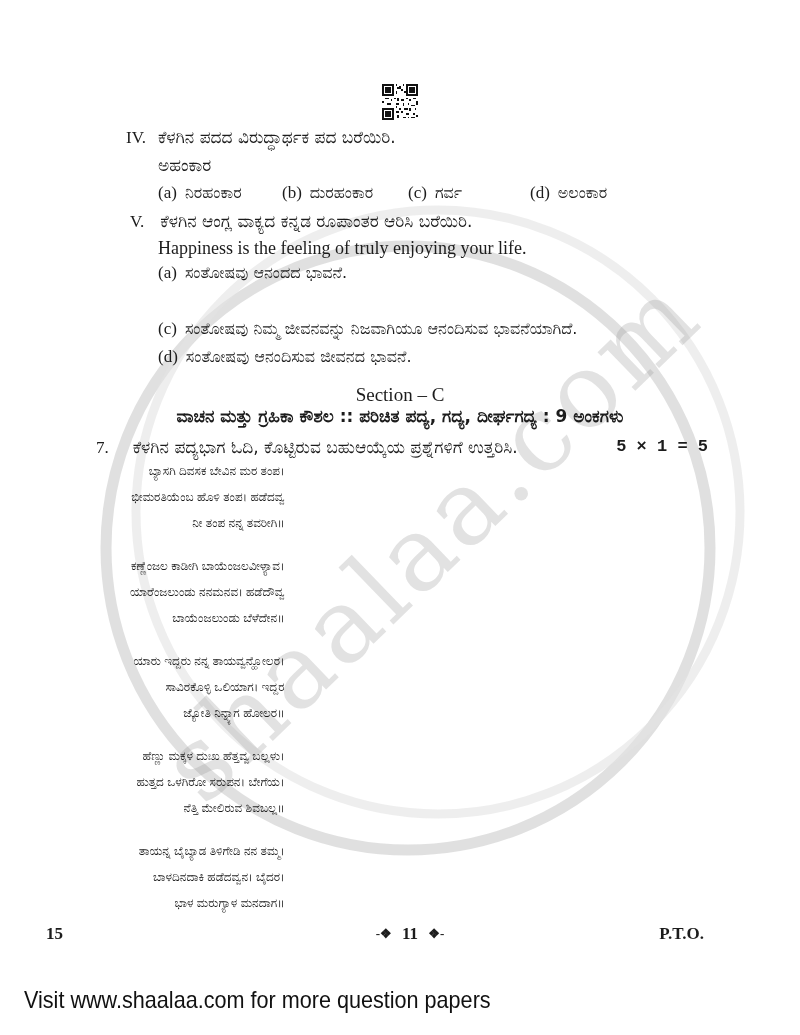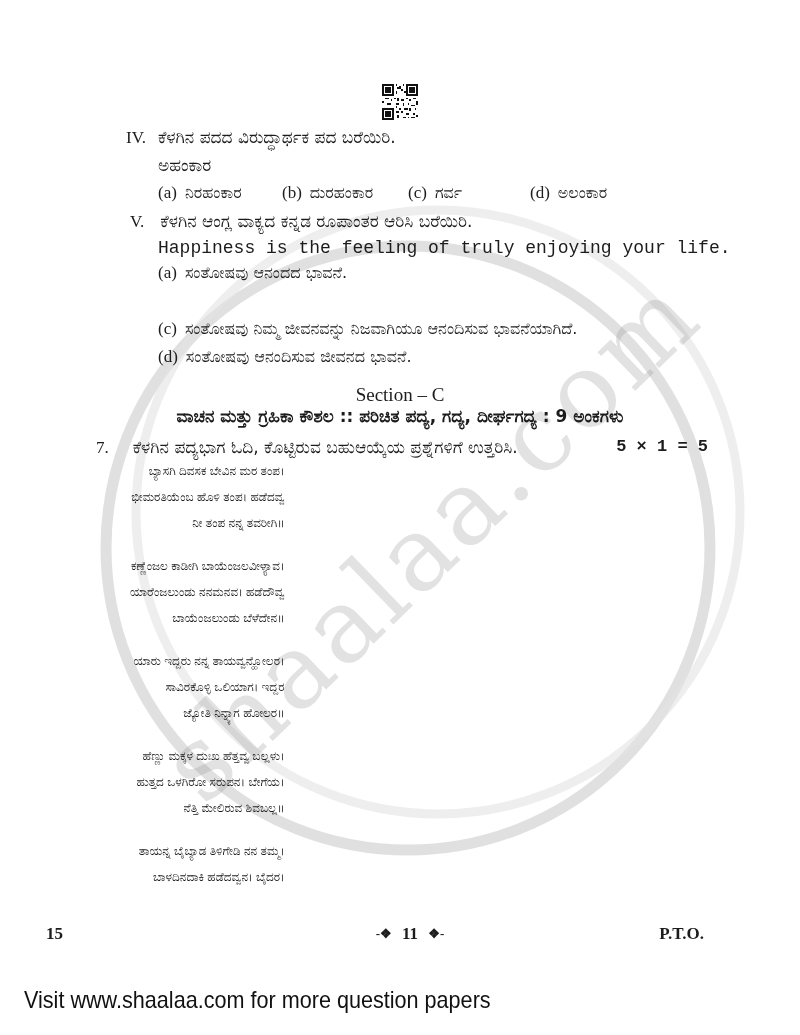--- a/index.html
+++ b/index.html
@@ -17,21 +17,21 @@
   .wm-text{
     position:absolute;left:40px;top:478px;width:780px;text-align:center;
     transform:rotate(-44deg);
     font-family:"DejaVu Serif", serif;
     font-size:104px;letter-spacing:4px;color:rgba(150,150,150,0.28);
     z-index:0;pointer-events:none;
   }
   .content{position:absolute;left:0;top:0;width:100%;height:100%;z-index:1;}
   .qr{position:absolute;left:382px;top:84px;}
   .opt-label{font-family:"Liberation Serif", serif;font-size:17px;margin-right:8px;}
-  .eng-sentence{font-family:Liberation Mono, monospace;font-size:18px;}
+  .eng-sentence{font-family:Liberation Serif, serif;font-size:18px;}
   .section-title{font-family:"Liberation Serif", serif;font-size:19px;font-weight:normal;text-align:center;width:100%;}
   .section-sub{font-family:"DejaVu Sans", sans-serif;font-size:17px;font-weight:bold;text-align:center;width:100%;}
   .stanzas{position:absolute;left:130px;top:458px;}
   .stanza{margin-bottom:17px;}
   .stanza div{line-height:26px;font-family:Liberation Sans, sans-serif;font-size:12px;white-space:nowrap;text-align:right;}
   .marks{font-family:Liberation Mono, monospace;font-size:17px;font-weight:bold;}
   .footer-num{font-family:"Liberation Serif", serif;font-size:17px;font-weight:bold;}
   .footer-center{font-family:"Liberation Serif", serif;font-size:17px;font-weight:bold;}
   .decor{font-size:13px;position:relative;top:-1px;}
   .banner{
@@ -130,20 +130,21 @@
         <div>ಜ್ಯೋತಿ ನಿನ್ನ್ಯಾಗ ಹೋಲರ॥</div>
       </div>
       <div class="stanza">
         <div>ಹೆಣ್ಣು ಮಕ್ಕಳ ದುಃಖ ಹೆತ್ತವ್ವ ಬಲ್ಲಳು।</div>
         <div>ಹುತ್ತದ ಒಳಗಿರೋ ಸರುಪನ। ಬೇಗೆಯ।</div>
         <div>ನೆತ್ತಿ ಮೇಲಿರುವ ಶಿವಬಲ್ಲ॥</div>
       </div>
       <div class="stanza">
         <div>ತಾಯನ್ನ ಬೈಬ್ಯಾಡ ತಿಳಿಗೇಡಿ ನನ ತಮ್ಮ।</div>
         <div>ಬಾಳದಿನದಾಕಿ ಹಡೆದವ್ವನ। ಬೈದರ।</div>
+        <div>ಭಾಳ ಮರುಗ್ಯಾಳ ಮನದಾಗ॥</div>
       </div>
     </div>
 
     <div class="abs footer-num" style="left:46px;top:924px;">15</div>
     <div class="abs footer-center" style="left:0;top:924px;width:100%;text-align:center;padding-left:10px;">
       <span class="decor">-❖</span>
       <span style="margin:0 6px;">11</span>
       <span class="decor">❖-</span>
     </div>
     <div class="abs footer-num" style="right:96px;top:924px;">P.T.O.</div>

